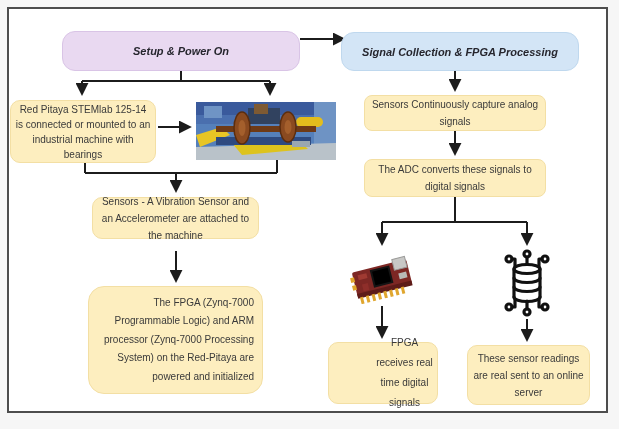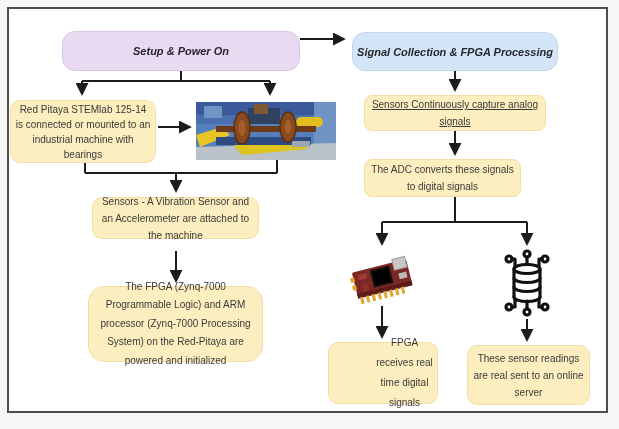--- a/index.html
+++ b/index.html
@@ -62,41 +62,41 @@
 
       <path d="M382,306 V335" marker-end="url(#ah)"></path>
 
       <path d="M527,319 V338" marker-end="url(#ah)"></path>
     </g>
   </svg>
 
   <div class="node phase phase-purple" style="left:62px;top:19px;width:238px;height:40px;">
     <span>Setup &amp; Power On</span>
   </div>
-  <div class="node phase phase-blue" style="left:352px;top:20px;width:206px;height:39px;">
+  <div class="node phase phase-blue" style="left:341px;top:20px;width:238px;height:39px;">
     <span>Signal Collection &amp; FPGA Processing</span>
   </div>
 
   <div class="node step" style="left:10px;top:100px;width:146px;height:63px;">
     <span>Red Pitaya STEMlab 125-14 is connected or mounted to an industrial machine with bearings</span>
   </div>
 
   <div class="node step lh17" style="left:92px;top:197px;width:167px;height:42px;">
     <span>Sensors - A Vibration Sensor and an Accelerometer are attached to the machine</span>
   </div>
 
-  <div class="node step lh19 rad16" style="left:88px;top:286px;width:175px;height:76px;padding:14px 8px;">
+  <div class="node step lh19 rad16" style="left:88px;top:286px;width:175px;height:108px;padding:14px 8px;text-align:right;">
     <span>The FPGA (Zynq-7000 Programmable Logic) and ARM processor (Zynq-7000 Processing System) on the Red-Pitaya are powered and initialized</span>
   </div>
 
-  <div class="node step lh17" style="left:364px;top:95px;width:182px;height:36px;border-radius:8px;text-decoration:underline;">
+  <div class="node step lh17" style="left:364px;top:95px;width:182px;height:36px;border-radius:8px;">
     <span>Sensors Continuously capture analog signals</span>
   </div>
 
-  <div class="node step lh17" style="left:364px;top:159px;width:157px;height:38px;border-radius:8px;">
+  <div class="node step lh17" style="left:364px;top:159px;width:182px;height:38px;border-radius:8px;">
     <span>The ADC converts these signals to digital signals</span>
   </div>
 
   <div class="node step lh20" style="left:328px;top:342px;width:110px;height:62px;">
     <span>FPGA receives real time digital signals</span>
   </div>
 
   <div class="node step lh17" style="left:467px;top:345px;width:123px;height:60px;">
     <span>These sensor readings are real sent to an online server</span>
   </div>

